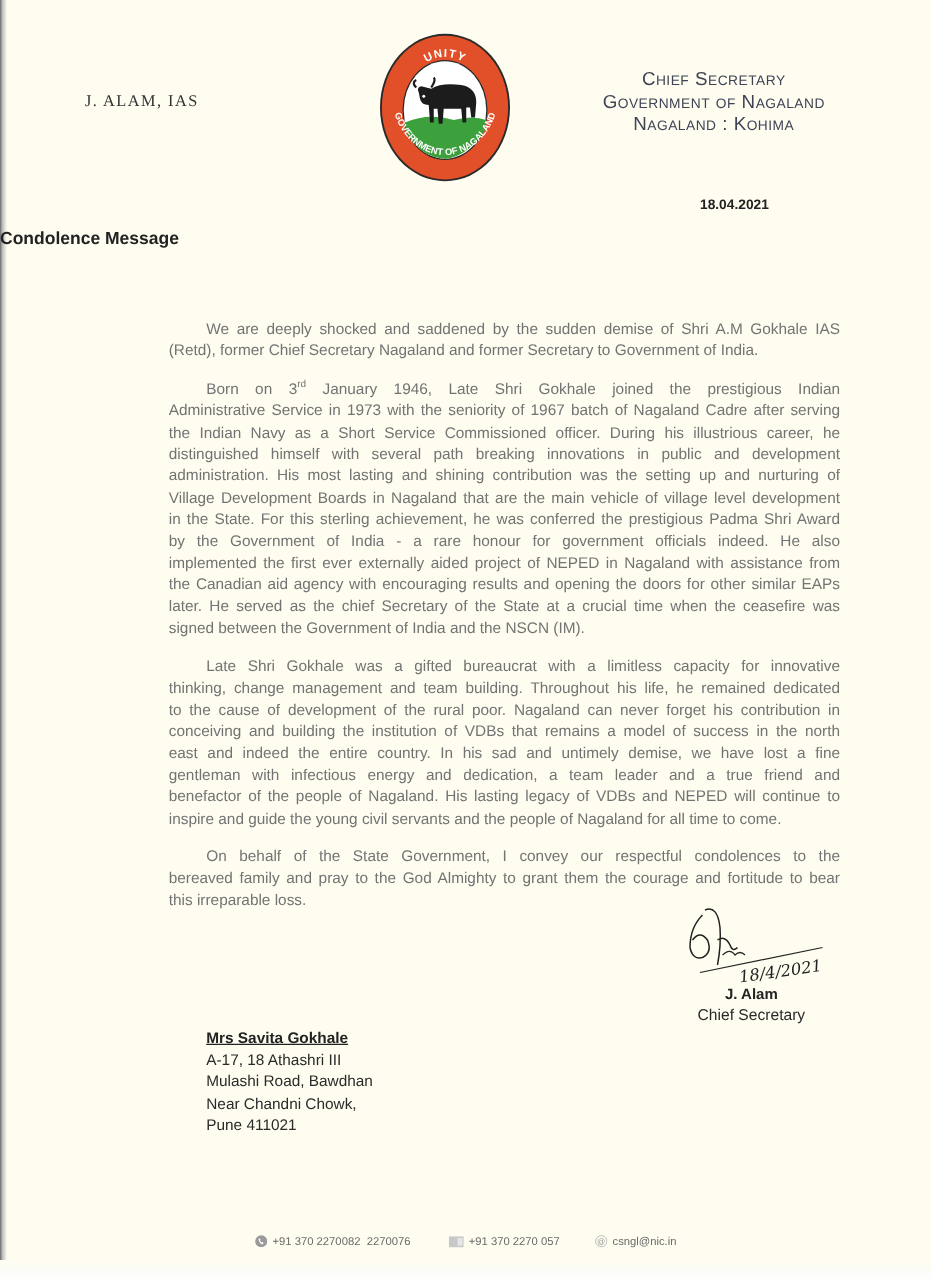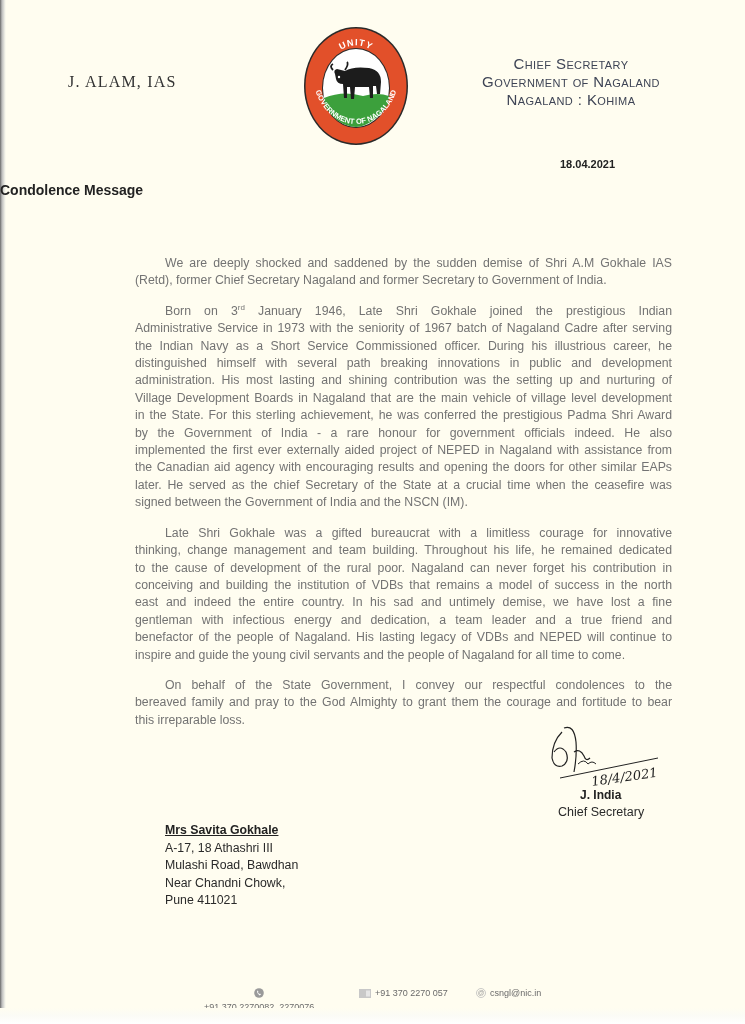--- a/index.html
+++ b/index.html
@@ -12,21 +12,21 @@
     .page-edge {
       position: absolute; left: 0; top: 0; width: 6px; height: 1024px;
       background: linear-gradient(to right, #6a6a6a 0, #bdbdbd 2px, #f3f3ea 5px, #fffdf0 6px);
     }
     .bottom-edge {
       position: absolute; left: 0; bottom: 0; width: 745px; height: 16px;
       background: linear-gradient(to bottom, #fffdf0 0, #fbfbf6 8px, #ffffff 16px);
     }
     .header-left {
       position: absolute; left: 68px; top: 73px;
-      font-family: "Liberation Serif", serif; font-size: 16px; letter-spacing: 1.2px;
+      font-family: "Liberation Serif", serif; font-size: 13px; letter-spacing: 1.2px;
       color: #333;
     }
     .emblem {
       position: absolute; left: 303px; top: 26px; width: 106px; height: 120px;
     }
     .header-right {
       position: absolute; left: 455px; top: 55px; width: 232px; text-align: center;
       color: #3e4455; font-size: 14px; line-height: 18px; font-variant: small-caps;
       letter-spacing: 0.4px;
     }
@@ -121,21 +121,21 @@
     <span class="line">administration. His most lasting and shining contribution was the setting up and nurturing of</span>
     <span class="line">Village Development Boards in Nagaland that are the main vehicle of village level development</span>
     <span class="line">in the State. For this sterling achievement, he was conferred the prestigious Padma Shri Award</span>
     <span class="line">by the Government of India - a rare honour for government officials indeed. He also</span>
     <span class="line">implemented the first ever externally aided project of NEPED in Nagaland with assistance from</span>
     <span class="line">the Canadian aid agency with encouraging results and opening the doors for other similar EAPs</span>
     <span class="line">later. He served as the chief Secretary of the State at a crucial time when the ceasefire was</span>
     <span class="line last">signed between the Government of India and the NSCN (IM).</span>
   </p>
   <p class="para">
-    <span class="line indent">Late Shri Gokhale was a gifted bureaucrat with a limitless courage for innovative</span>
+    <span class="line indent">Late Shri Gokhale was a gifted bureaucrat with a limitless capacity for innovative</span>
     <span class="line">thinking, change management and team building.  Throughout his life, he remained dedicated</span>
     <span class="line">to the cause of development of the rural poor. Nagaland can never forget his contribution in</span>
     <span class="line">conceiving and building the institution of VDBs that remains a model of success in the north</span>
     <span class="line">east and indeed the entire country. In his sad and untimely demise, we have lost a fine</span>
     <span class="line">gentleman with infectious energy and dedication, a team leader and a true friend and</span>
     <span class="line">benefactor of the people of Nagaland. His lasting legacy of VDBs and NEPED will continue to</span>
     <span class="line last">inspire and guide the young civil servants and the people of Nagaland for all time to come.</span>
   </p>
   <p class="para">
     <span class="line indent">On behalf of the State Government, I convey our respectful condolences to the</span>
@@ -147,33 +147,33 @@
 <div class="signature">
   <svg width="140" height="70" viewBox="0 0 140 70">
     <path d="M 22 10 Q 12 20 12 36 Q 14 46 22 44 Q 30 40 26 30 Q 20 22 14 30" stroke="#222" stroke-width="1.2" fill="none"></path>
     <path d="M 24 6 Q 34 2 36 20 Q 37 34 34 50 M 34 30 Q 40 26 44 34 Q 46 40 50 36" stroke="#222" stroke-width="1.2" fill="none"></path>
     <path d="M 38 42 Q 44 36 48 42 Q 52 38 56 42" stroke="#222" stroke-width="1" fill="none"></path>
     <path d="M 20 56 L 118 36" stroke="#222" stroke-width="1" fill="none"></path>
     <text x="52" y="64" font-size="13" fill="#222" font-family="DejaVu Serif, serif" font-style="italic" transform="rotate(-8 52 64)">18/4/2021</text>
   </svg>
 </div>
 
-<div class="sig-name">J. India</div>
+<div class="sig-name">J. Alam</div>
 <div class="sig-title">Chief Secretary</div>
 
 <div class="address">
   <div class="name">Mrs Savita Gokhale</div>
   <div>A-17, 18 Athashri III</div>
   <div>Mulashi Road, Bawdhan</div>
   <div>Near Chandni Chowk,</div>
   <div>Pune 411021</div>
 </div>
 
 <div class="footer">
-  <div class="item" style="left:204px;flex-direction:column;">
+  <div class="item" style="left:204px;">
     <svg width="10" height="10" viewBox="0 0 10 10">
       <circle cx="5" cy="5" r="4.8" fill="#9a9a9a"></circle>
       <path d="M 3 2.5 Q 2.5 5 5.5 7.5 L 7 6.5 L 6 5.5 L 5.3 6 Q 4 5 4 4 L 4.5 3.2 Z" fill="#ffffff"></path>
     </svg>
     <span style="white-space:pre;">+91 370 2270082  2270076</span>
   </div>
   <div class="item" style="left:359px;">
     <svg width="12" height="9" viewBox="0 0 12 9">
       <rect x="0" y="0" width="12" height="9" fill="#c8c8c8"></rect>
       <rect x="7" y="1.5" width="4" height="6" fill="#e6e6e6"></rect>

